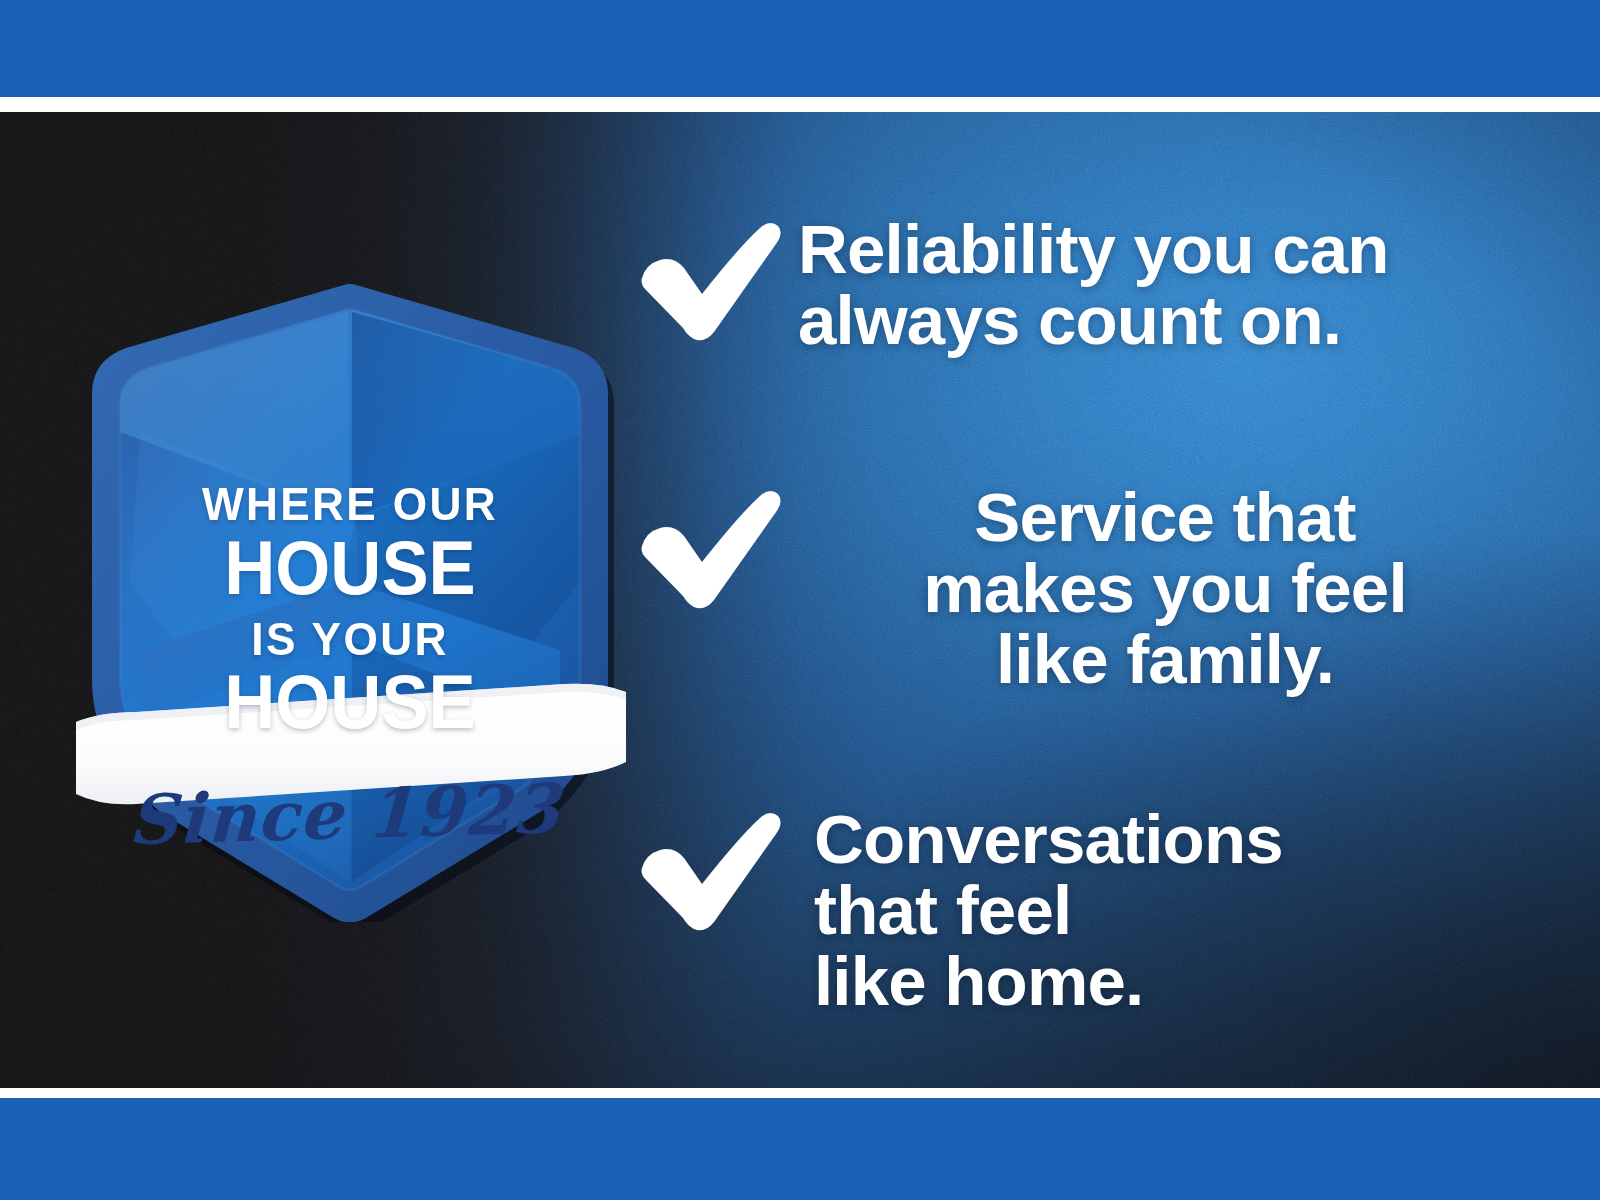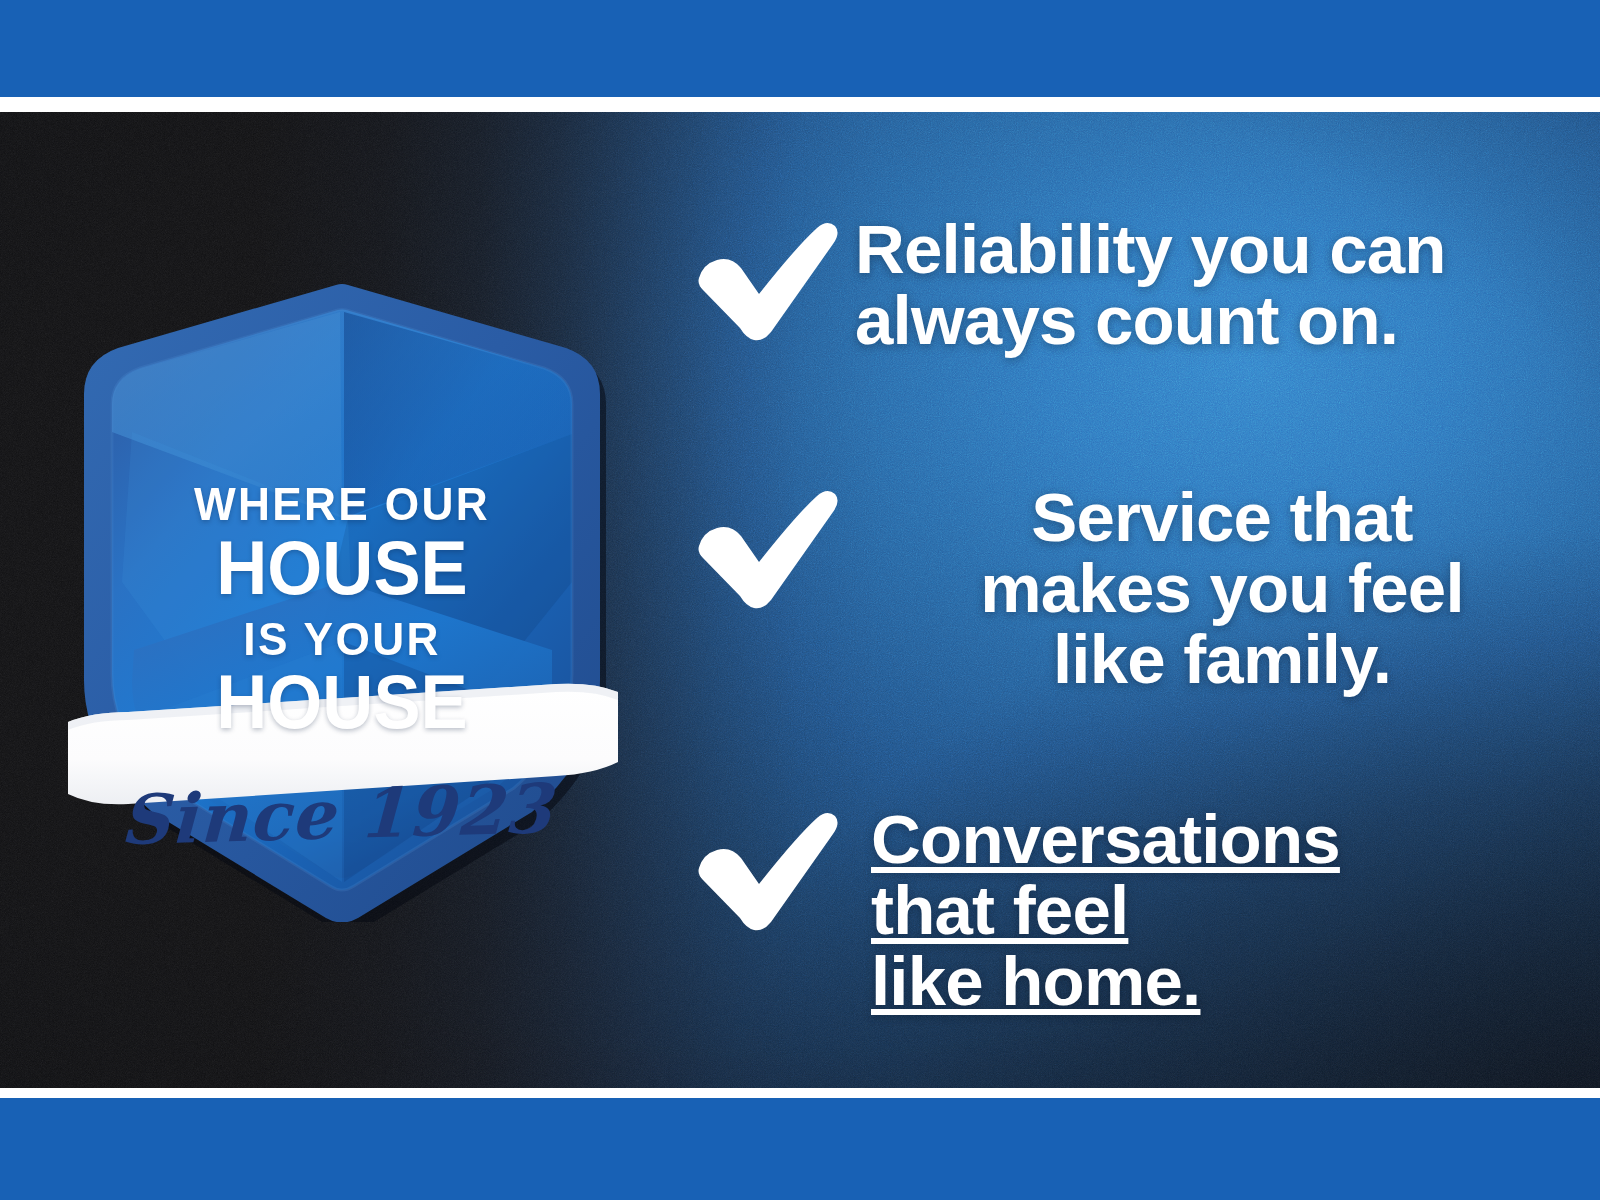--- a/index.html
+++ b/index.html
@@ -97,21 +97,21 @@
     opacity: .55;
     mix-blend-mode: overlay;
   }
   #bg-noise-dark {
     opacity: .38;
   }
 
   
   #shield-wrap {
     position: absolute;
-    left: 62px;
+    left: 70px;
     top: 170px;
     width: 560px;
     height: 640px;
   }
   #shield-svg { display:block; width:560px; height:640px; }
 
   
   .shield-text {
     position: absolute;
     left: 0;
@@ -143,21 +143,21 @@
     font-size: 68px;
     line-height: 1;
     letter-spacing: 1px;
     transform: rotate(-1.6deg) skewX(-6deg);
     white-space: nowrap;
   }
 
   
   #benefits {
     position: absolute;
-    left: 693px;
+    left: 636px;
     top: 102px;
     width: 880px;
   }
   .benefit {
     position: relative;
     margin-bottom: 0;
   }
   .benefit-check {
     position: absolute;
     left: 0;
@@ -174,21 +174,21 @@
     font-size: 69px;
     line-height: 1.03;
     letter-spacing: -0.8px;
     white-space: pre-line;
     text-shadow: 0 2px 10px rgba(4,12,26,.35);
   }
   #benefit-0 { height: 268px; }
   #benefit-1 { height: 322px; }
   #benefit-2 { height: 300px; }
   #benefit-1 .benefit-text { margin-left: 178px; text-align: center; }
-  #benefit-2 .benefit-text { margin-left: 178px; text-decoration: underline; }
+  #benefit-2 .benefit-text { margin-left: 178px; }
 </style>
 </head>
 <body>
 
 <div id="canvas">
 
   <div id="top-bar" class="brand-bar"></div>
 
   <div id="stage">
 

